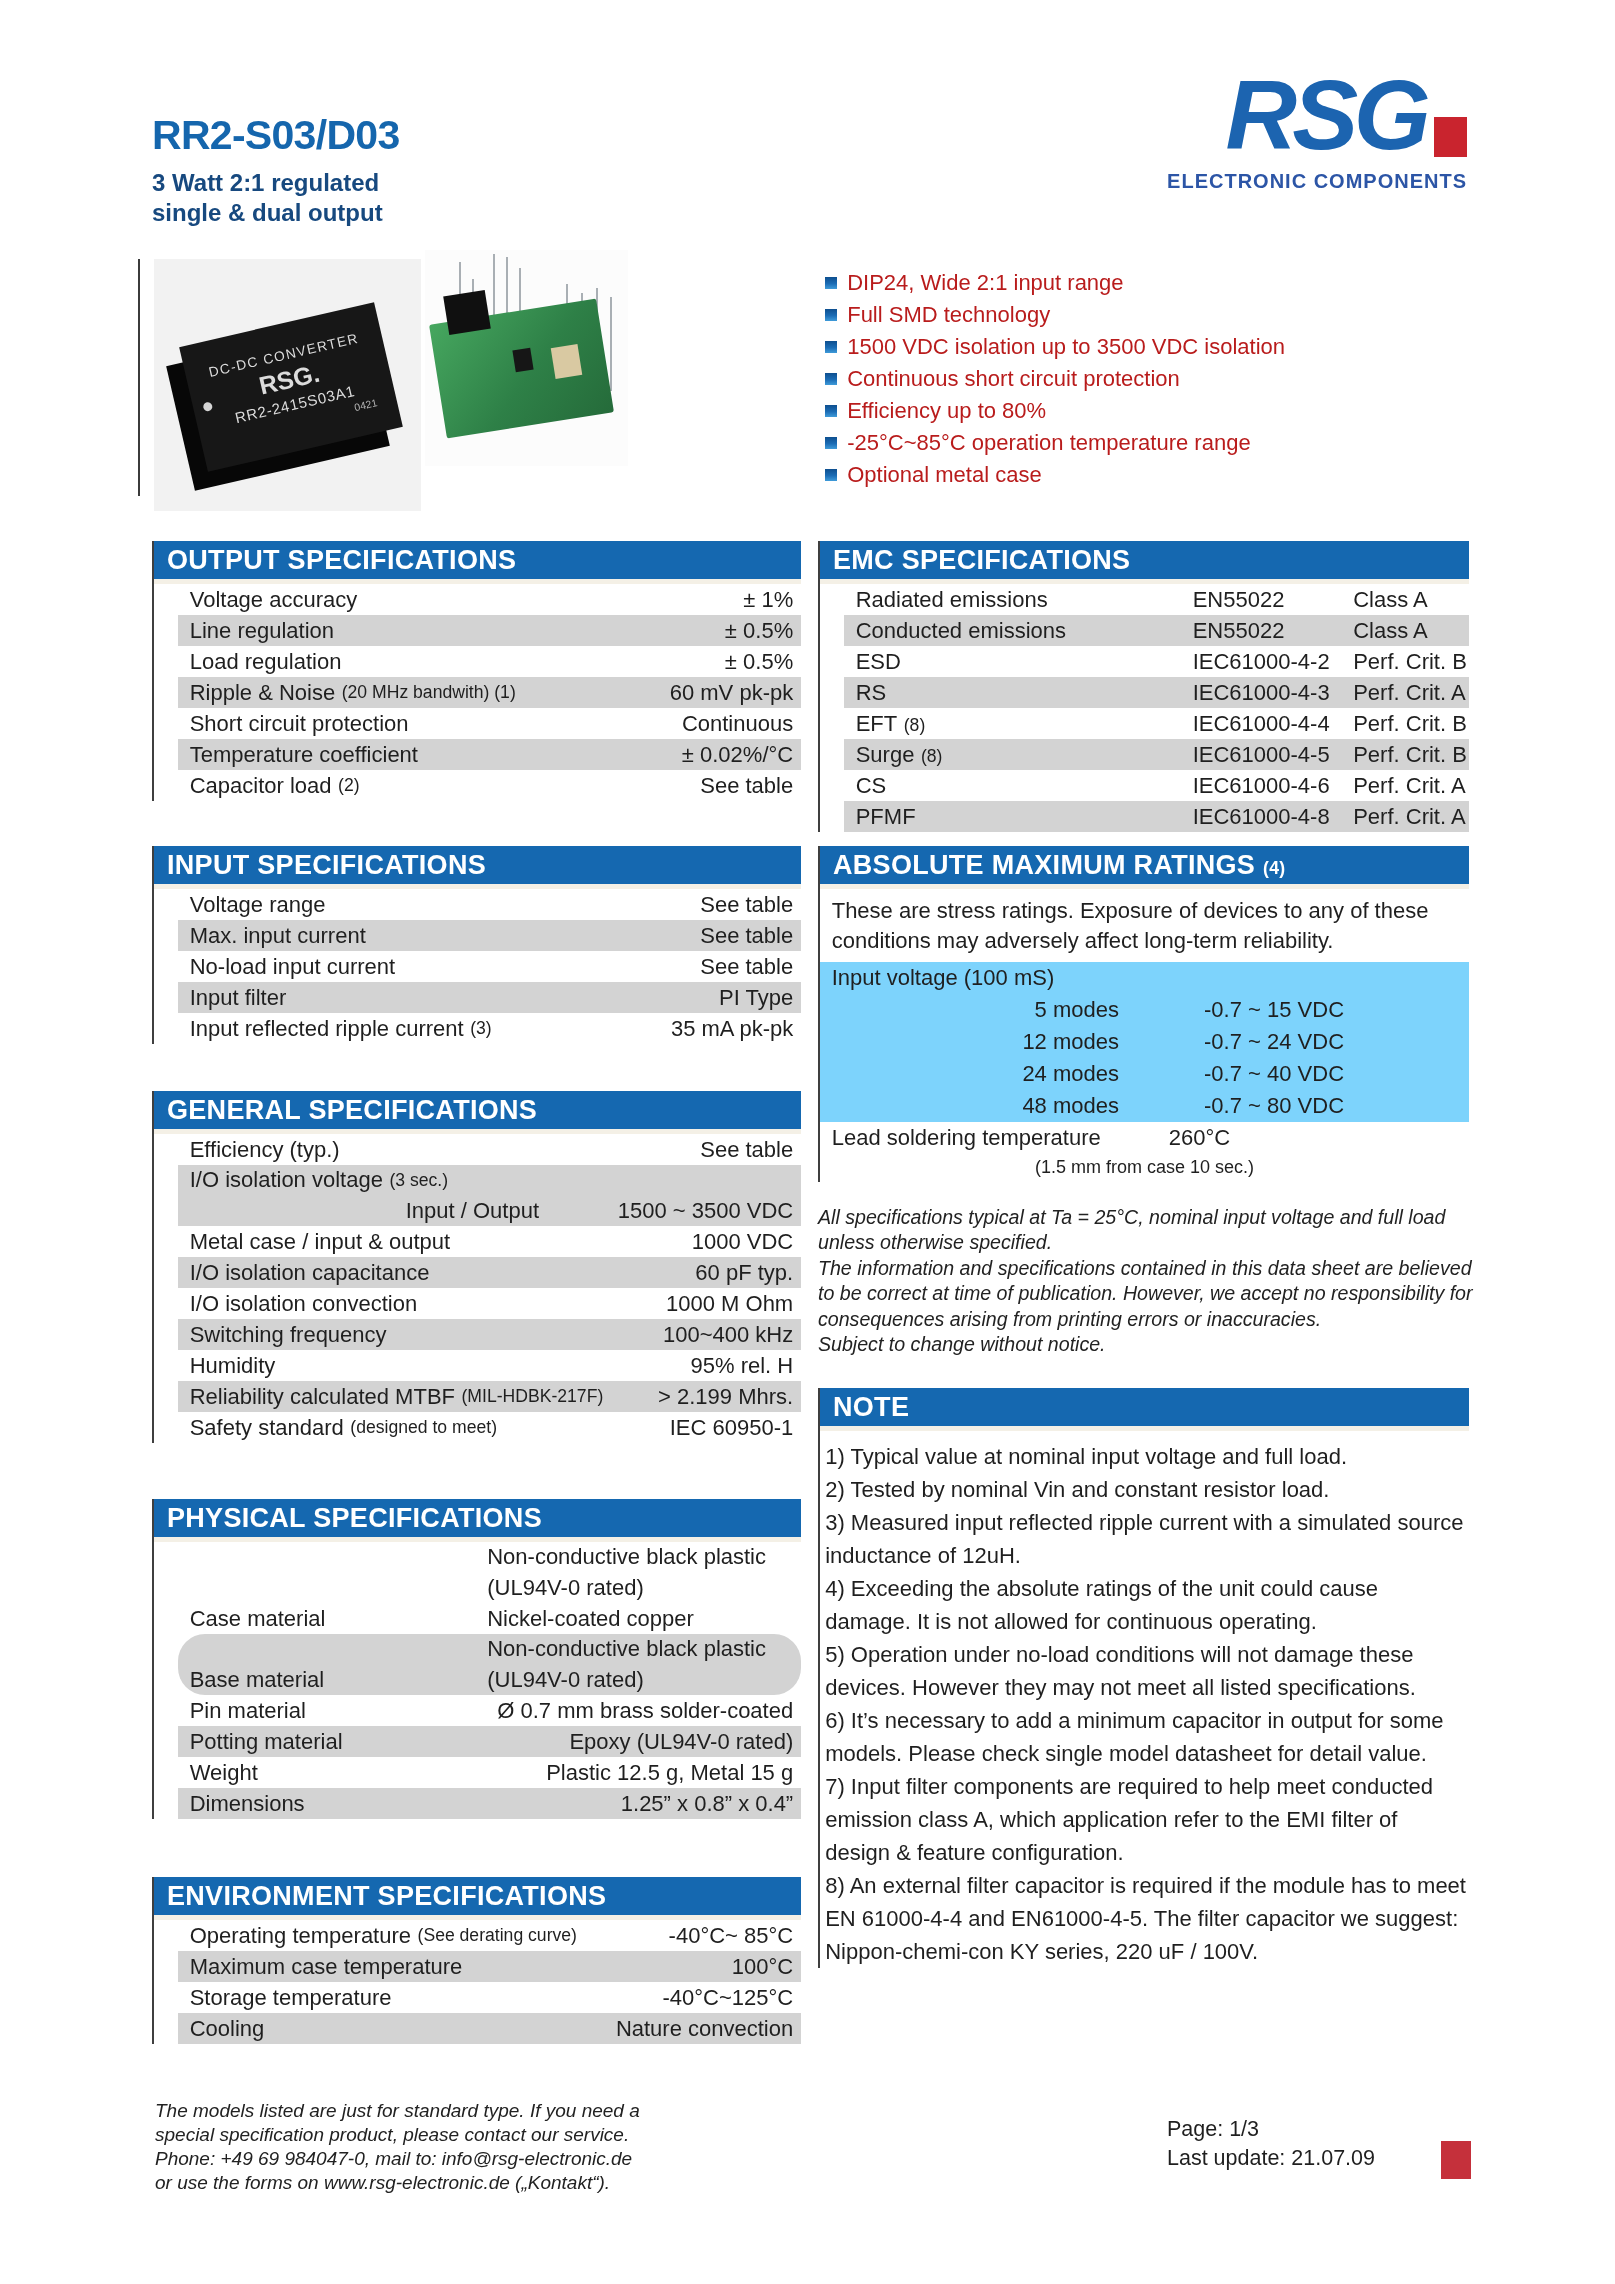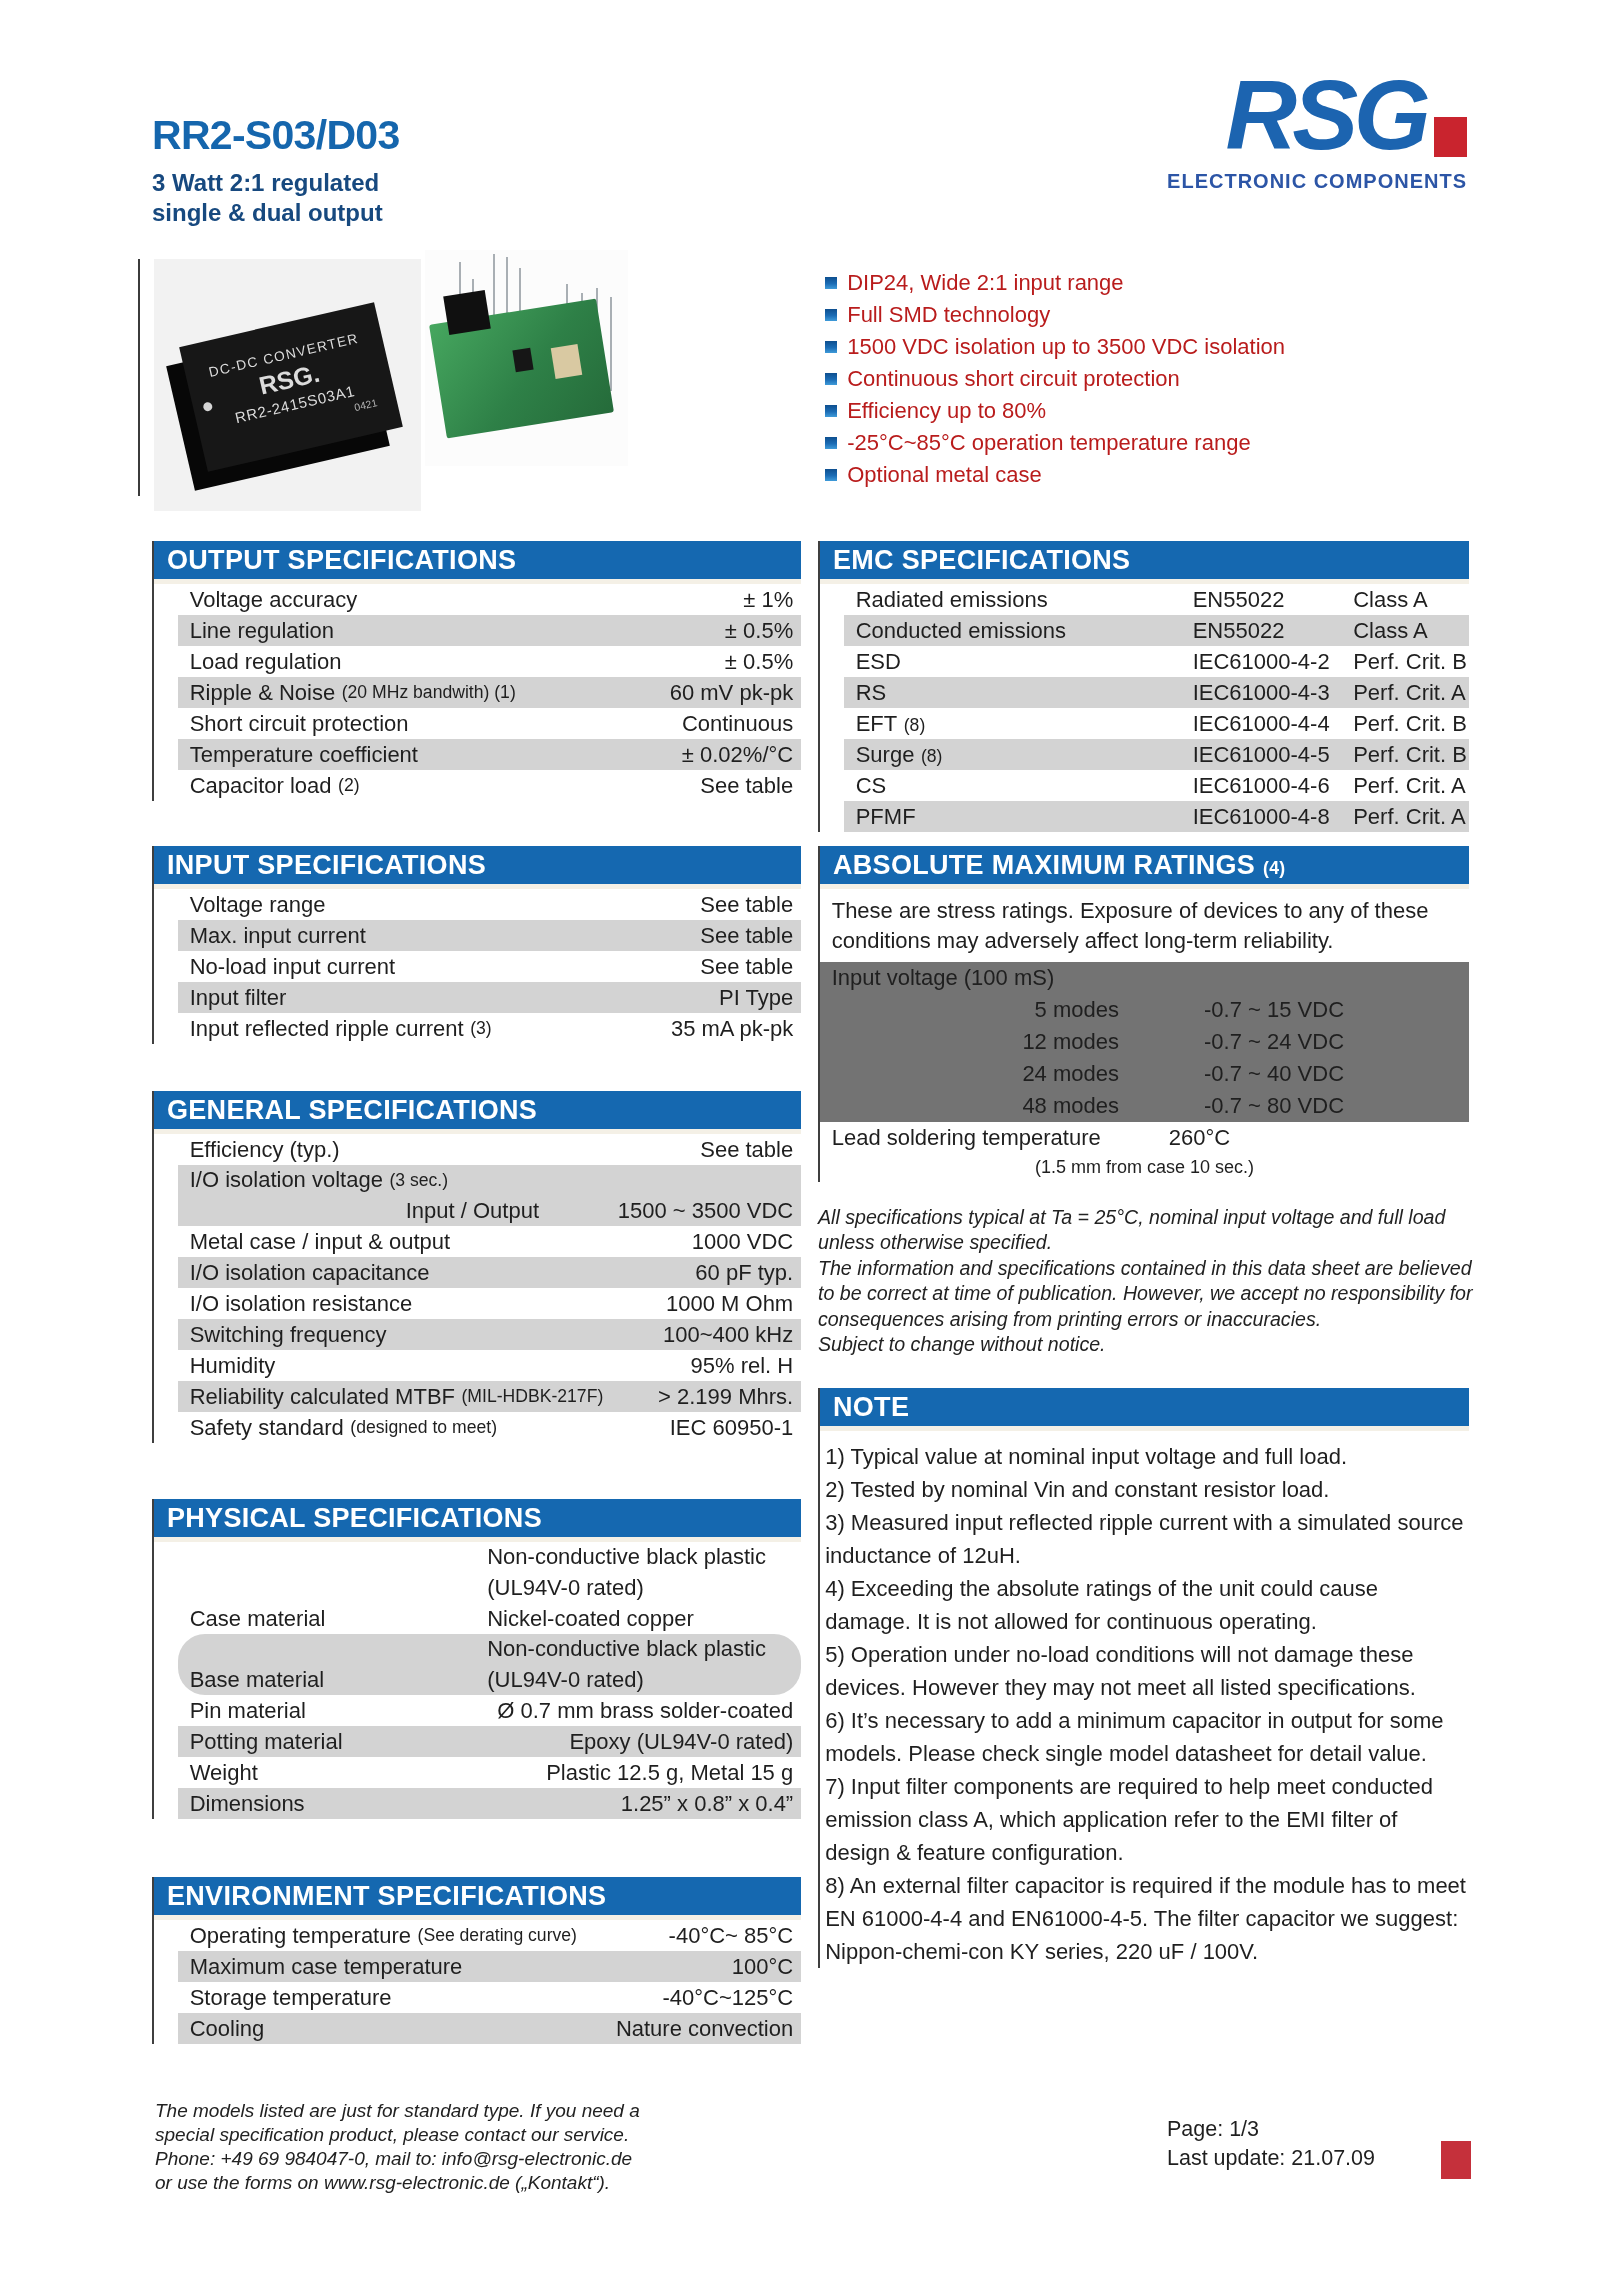--- a/index.html
+++ b/index.html
@@ -70,21 +70,21 @@
   .row.dbl .sub { margin-left:216px; }
 
   
   .row.multi { height:auto; align-items:flex-end; }
   .row.multi .vlines { margin-left:auto; width:306px; text-align:left; }
   .row.multi .vlines div { line-height:31px; }
   .row.multi .lbl-top { line-height:31px; }
 
   
   .amr-intro { padding:6.5px 9px 6.5px 11.7px; font-size:22px; line-height:30px; white-space:normal; }
-  .amr-block { background:#737373; }
+  .amr-block { background:#7dd3fc; }
   .amr-iv { display:flex; align-items:center; height:32px; padding-left:11.7px; font-size:22px; }
   .amr-mode { display:flex; align-items:center; height:32px; font-size:22px; }
   .amr-mode .ml { width:267px; text-align:right;margin-left:32px; }
   .amr-mode .mv { margin-left:85px; }
   .lead { display:flex; align-items:center; height:31px; padding-left:11.7px; font-size:22px; }
   .lead .ll { width:337px; }
   .lead-note { display:flex; align-items:center; height:29px; padding-left:215px; font-size:18px; }
 
   
   .disclaimer { position:absolute; left:818px; top:1205px; width:655px; font-size:19.6px; font-style:italic;
@@ -260,21 +260,21 @@
     </div>
     <div class="row">
         <span>Metal case / input &amp; output</span>
         <span class="val">1000 VDC</span>
       </div>
     <div class="row alt">
         <span>I/O isolation capacitance</span>
         <span class="val">60 pF typ.</span>
       </div>
     <div class="row">
-        <span>I/O isolation resistance</span>
+        <span>I/O isolation convection</span>
         <span class="val">1000 M Ohm</span>
       </div>
     <div class="row alt">
         <span>Switching frequency</span>
         <span class="val">100~400 kHz</span>
       </div>
     <div class="row">
         <span>Humidity</span>
         <span class="val">95% rel. H</span>
       </div>

